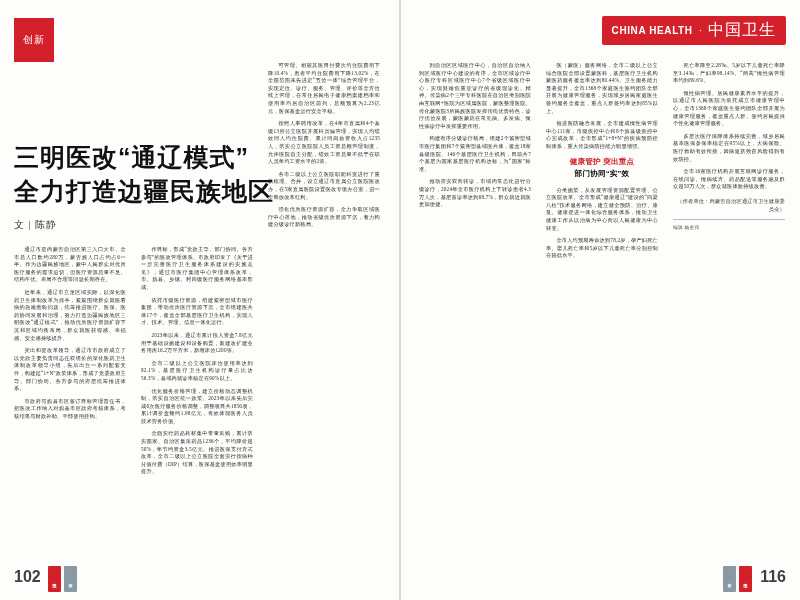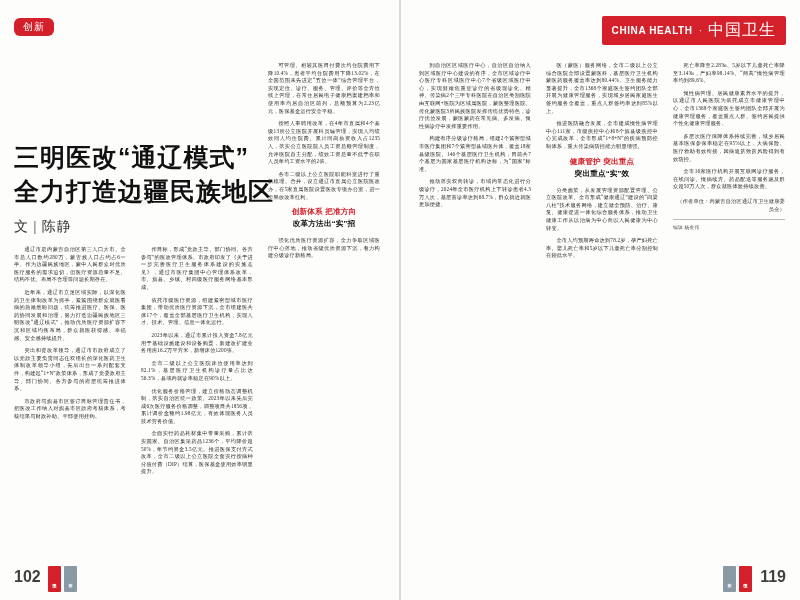--- a/index.html
+++ b/index.html
@@ -20,21 +20,21 @@
   }
   
   .left-page{position:absolute;left:0;top:0;width:399px;height:600px;}
   .right-page{position:absolute;left:401px;top:0;width:399px;height:600px;}
 
   .tag-innovation{
     position:absolute;left:14px;top:18px;
     background:#d4202a;color:#fff;
     font-family:"Liberation Sans",sans-serif;
     font-size:10px;letter-spacing:1px;
-    padding:2px 9px;border-radius:6px;
+    padding:15px 9px;border-radius:0;
   }
   .brand{
     position:absolute;right:14px;top:16px;
     display:flex;align-items:center;gap:6px;
     background:#d4202a;padding:4px 10px;border-radius:2px;
   }
   .brand .en{
     color:#ffffff;font-family:"Liberation Sans",sans-serif;
     font-size:10px;font-weight:bold;letter-spacing:.6px;
   }
@@ -47,21 +47,21 @@
   .headline{
     position:absolute;left:14px;top:140px;width:360px;
     font-family:"Liberation Sans",sans-serif;
     font-weight:bold;
     font-size:25px;line-height:34px;
     letter-spacing:1px;
     color:#111;
   }
   .byline{
     position:absolute;left:14px;top:218px;
-    font-size:14px;color:#333;letter-spacing:1px;
+    font-size:10px;color:#333;letter-spacing:1px;
   }
 
   
   .col{
     position:absolute;
     font-size:5.2px;
     line-height:7.6px;
     text-align:justify;
     color:#2a2a2a;
     letter-spacing:.2px;
@@ -137,24 +137,20 @@
       <p>2023年以来，通辽市累计投入资金7.8亿元用于基础设施建设和设备购置，新建改扩建业务用房16.2万平方米，新增床位1200张。</p>
       <p>全市二级以上公立医院床位使用率达到82.1%，基层医疗卫生机构诊疗量占比达56.3%，县域内就诊率稳定在90%以上。</p>
       <p>优化服务价格管理，建立价格动态调整机制，落实自治区统一政策。2023年以来先后完成6次医疗服务价格调整，调整项目共1856项，累计调价金额约1.98亿元，有效体现医务人员技术劳务价值。</p>
       <p>全面实行药品耗材集中带量采购，累计落实国家、自治区集采药品1236个，平均降价超50%，年节约资金3.5亿元。推进医保支付方式改革，全市二级以上公立医院全面实行按病种分值付费（DIP）结算，医保基金使用效率明显提升。</p>
     </div>
 
     <div class="col" style="left:268px;top:62px;width:112px;height:494px;">
       <p>可管理、相较其医目付费次均住院费用下降10.4%，患者平均住院费用下降13.02%，在全国范围来先进定“五位一体”综合管理平台，实现定位、诊疗、服务、管理、评价等全方位线上管理，在常住居民电子健康档案建档率和使用率均居自治区前列，总额预算为2.23亿元，医保基金运行安全平稳。</p>
       <p>按照人事聘用改革，在4年市直属和4个县级13所公立医院开展科员编管理，实现人均绩效同人均住院费、累计同岗薪资收入占1235人，落实公立医院院人员工资总额管理制度，允许医院自主分配，绩效工资总量不低于在职人员年均工资水平的2倍。</p>
       <p>各市二级以上公立医院职能科室进行了重新梳理、合并，设立通辽市直属公立医院医改办，在5家直属医院设置医改专项办公室，进一步释放改革红利。</p>
-      <div class="subhead">
-        <span class="hl">创新体系 把准方向</span><br>
-        <span>改革方法出“实”招</span>
-      </div>
       <p>强化优质医疗资源扩容，全力争取区域医疗中心落地，推动省级优质资源下沉，着力构建分级诊疗新格局。</p>
     </div>
 
     <div class="folio l">102</div>
     <div class="thumb-tabs l">
       <div class="tab">中国卫生</div>
       <div class="tab g">创新</div>
     </div>
   </div>
 
@@ -170,34 +166,34 @@
       <p>到自治区区域医疗中心，自治区自治纳入到区域医疗中心建设的有序，全市区域诊疗中心医疗专科区域医疗中心7个省级区域医疗中心，实现疑难危重症诊疗的省级现诊化、精神、传染病2个三甲专科医院在自治区类别医院由互联网+医院为区域属医院，蒙医整理医院、传化蒙医院3所民族医院发挥传统优势特色，诊疗优位发展，蒙医蒙药在常见病、多发病、慢性病诊疗中发挥重要作用。</p>
       <p>构建有序分级诊疗格局，组建2个紧密型城市医疗集团和7个紧密型县域医共体，覆盖18家县级医院、146个基层医疗卫生机构，目前共7个基层为国家基层医疗机构达标，为“国家”标准。</p>
       <p>推动落实双向转诊，市域内常态化进行分级诊疗，2024年全市医疗机构上下转诊患者4.3万人次，基层首诊率达到68.7%，群众就近就医更加便捷。</p>
     </div>
 
     <div class="col" style="left:145px;top:62px;width:112px;height:494px;">
       <p>医（蒙医）服务网络，全市二级以上公立综合医院全部设置蒙医科，基层医疗卫生机构蒙医药服务覆盖率达到80.44%。卫生服务能力显著提升，全市1368个家庭医生签约团队全部开展为健康管理服务，实现城乡居民家庭医生签约服务全覆盖，重点人群签约率达到85%以上。</p>
       <p>推进医防融合发展，全市建成慢性病管理中心111家，市级疾控中心和8个旗县级疾控中心完成改革，全市形成“1+8+N”的疾病预防控制体系，重大传染病防控能力明显增强。</p>
       <div class="subhead">
         <span class="hl">健康管护 突出重点</span><br>
-        <span>突出重点“实”效</span>
+        <span>部门协同“实”效</span>
       </div>
       <p>分类施策，从发展管理资源配置管理、公立医院改革、全市形成“健康通辽”建设的“四梁八柱”技术服务网络，建立健全预防、治疗、康复、健康促进一体化综合服务体系，推动卫生健康工作从以治病为中心向以人民健康为中心转变。</p>
       <p>全市人均预期寿命达到78.2岁，孕产妇死亡率、婴儿死亡率和5岁以下儿童死亡率分别控制在较低水平。</p>
     </div>
 
     <div class="col" style="left:272px;top:62px;width:112px;height:494px;">
       <p>死亡率降至2.28‰、5岁以下儿童死亡率降至3.14‰，产妇率98.14%、“两高”慢性病管理率均到89.6%。</p>
       <p>慢性病管理、居民健康素养水平的提升，以通辽市人民医院为依托成立市健康管理中心，全市1368个家庭医生签约团队全部开展为健康管理服务，覆盖重点人群、签约居民提供个性化健康管理服务。</p>
       <p>多层次医疗保障体系持续完善，城乡居民基本医保参保率稳定在95%以上，大病保险、医疗救助有效衔接，因病返贫致贫风险得到有效防控。</p>
       <p>全市16家医疗机构开展互联网诊疗服务，在线问诊、慢病续方、药品配送等服务惠及群众超50万人次，群众就医体验持续改善。</p>
       <div class="sign">（作者单位：内蒙古自治区通辽市卫生健康委员会）</div>
       <div class="note">编辑 杨金伟</div>
     </div>
 
-    <div class="folio r">119</div>
+    <div class="folio r">116</div>
     <div class="thumb-tabs r">
       <div class="tab g">创新</div>
       <div class="tab">中国卫生</div>
     </div>
   </div>
 </div>
 
 </body></html>

